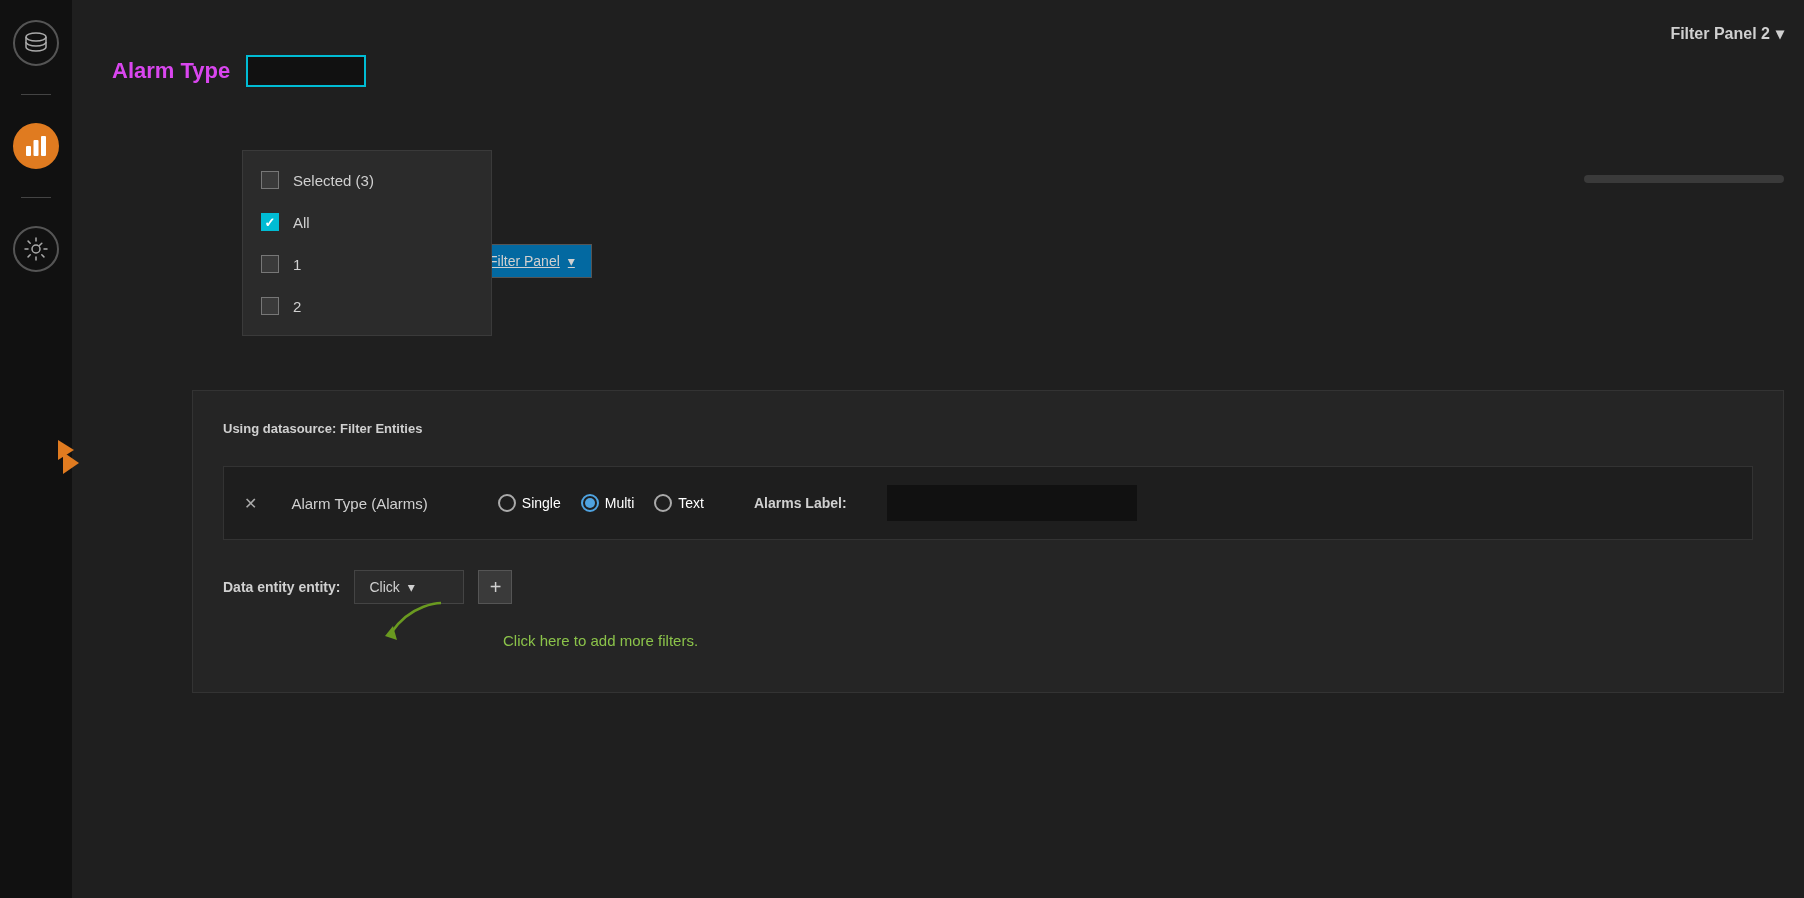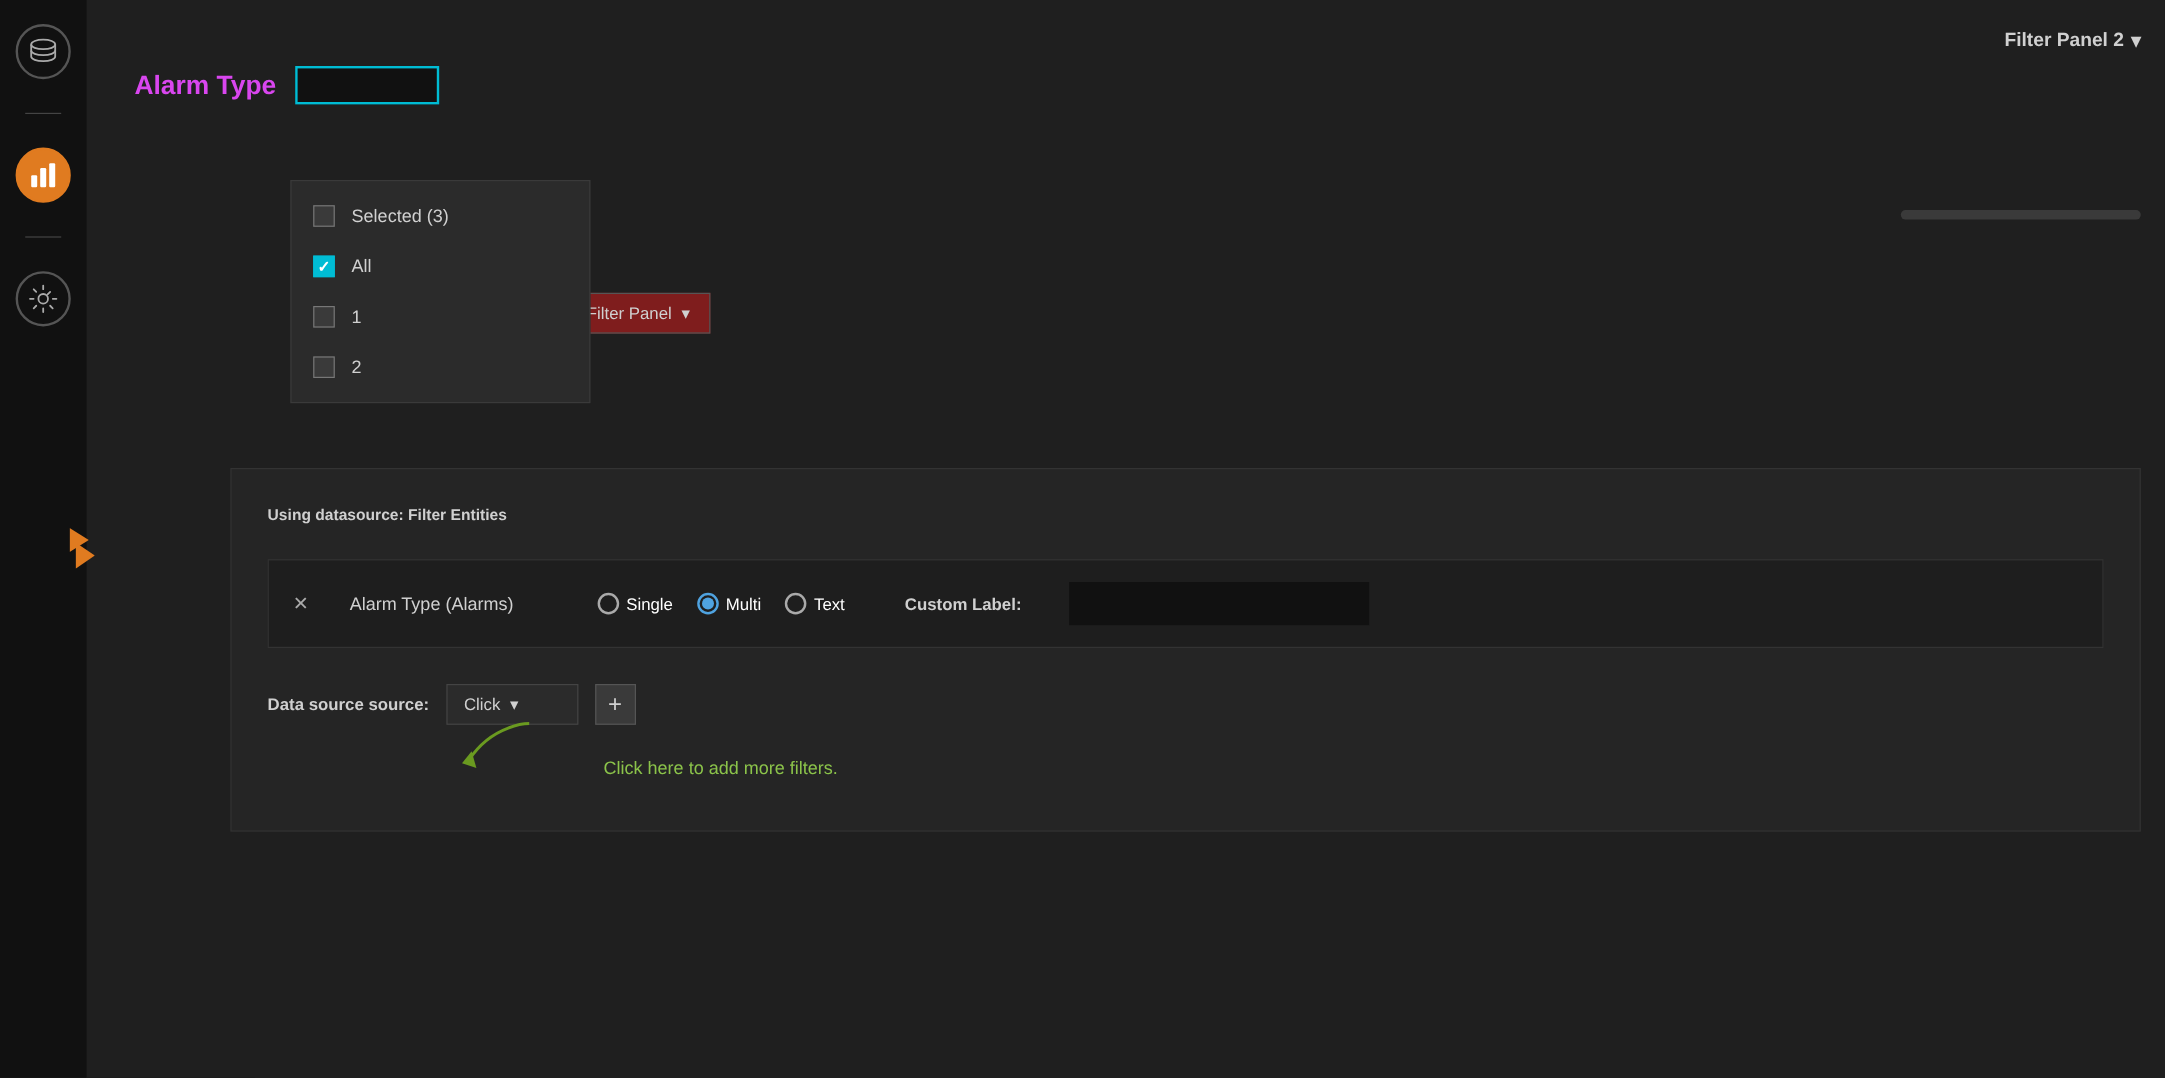--- a/index.html
+++ b/index.html
@@ -155,29 +155,30 @@
       color: #ccc;
       font-size: 28px;
       font-weight: 600;
     }
 
     
     .mid-filter-btn {
       position: absolute;
       top: 244px;
       left: 400px;
-      background: #7f1d1d;
+      background: #0369a1;
       border: 1px solid #555;
       color: #d0d0d0;
       padding: 8px 16px;
       font-size: 14px;
       cursor: pointer;
       display: flex;
       align-items: center;
       gap: 8px;
+      text-decoration: underline;
     }
 
     
     .content-box {
       position: absolute;
       top: 390px;
       left: 120px;
       right: 20px;
       background: #252525;
       border: 1px solid #333;
@@ -428,26 +429,26 @@
           <div class="radio-circle selected"></div>
           <span>Multi</span>
         </label>
 
         <label class="radio-option">
           <div class="radio-circle"></div>
           <span>Text</span>
         </label>
       </div>
 
-      <span class="custom-label-text">Custom Label:</span>
+      <span class="custom-label-text">Alarms Label:</span>
       <input class="custom-label-input" type="text" style="">
     </div>
 
     <div class="entity-row">
-      <span class="entity-label">Data source source:</span>
+      <span class="entity-label">Data entity entity:</span>
       <div class="entity-select">
         <span>Click</span>
         <span>▾</span>
       </div>
       <button class="add-btn">+</button>
     </div>
 
     <div style="position:relative; margin-top:8px; height:60px;">
       <svg style="position:absolute;left:148px;top:-14px;" width="80" height="60" viewBox="0 0 80 60">
 

